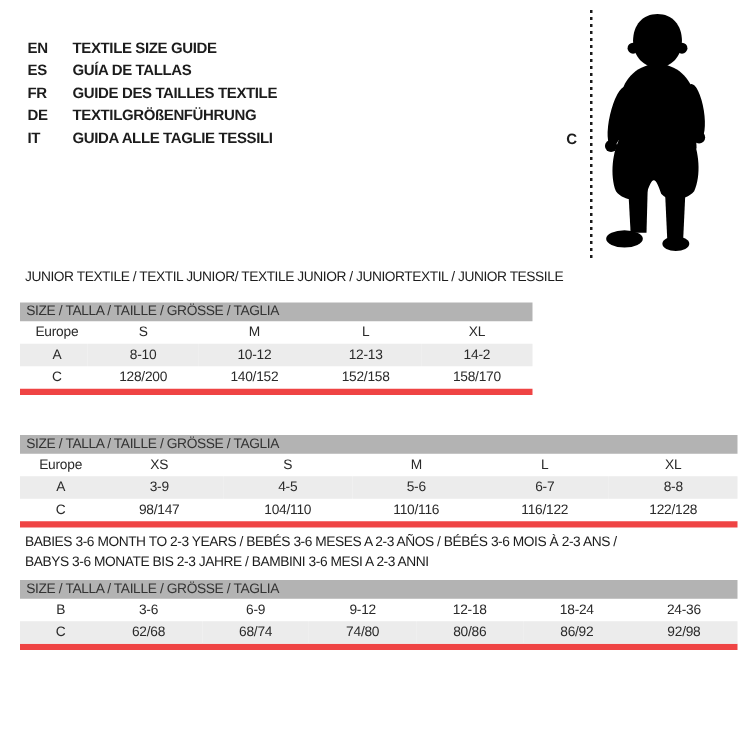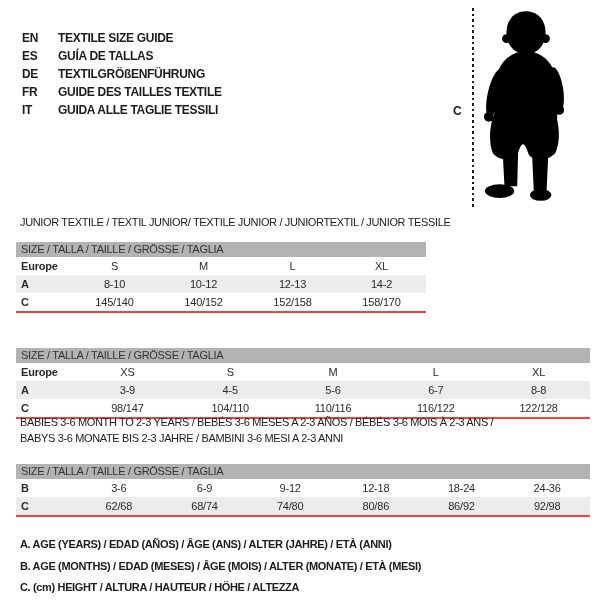--- a/index.html
+++ b/index.html
@@ -17,26 +17,26 @@
              background:repeating-linear-gradient(to bottom,#1c1c1c 0 2.6px,transparent 2.6px 5.6px);}
   .fig-c{position:absolute;left:453px;top:104px;font-weight:700;font-size:12px;}
   .baby-svg{position:absolute;left:482px;top:8px;}
 
   
   .sec-title{position:absolute;left:20px;font-weight:400;font-size:11px;letter-spacing:-0.35px;white-space:nowrap;}
   .sec-title .sub{font-size:8px;vertical-align:-3px;}
   .two-line{line-height:16px;}
 
   
-  .tbl{position:absolute;left:16px;border-bottom:2px solid #ef4444;}
+  .tbl{position:absolute;left:16px;border-bottom:5px solid #ef4444;}
   .band{background:#b3b3b3;height:15px;line-height:15px;padding-left:5px;font-size:11px;
         letter-spacing:-0.3px;color:#333;}
   .tbl table{width:100%;border-collapse:collapse;table-layout:fixed;}
   .tbl td{font-size:11px;letter-spacing:-0.2px;height:18px;padding:0;text-align:center;color:#2a2a2a;}
-  .tbl td.lbl{text-align:left;padding-left:5px;font-weight:bold;}
+  .tbl td.lbl{text-align:center;padding-left:5px;}
   .tbl tr:nth-child(even){background:#ececec;}
   .w410{width:410px;} .w574{width:574px;}
   .c0-54{width:54px;} .c0-60{width:60px;}
 
   
   .legend{position:absolute;left:20px;top:534px;}
   .legend-line{height:21.5px;line-height:21.5px;font-weight:700;font-size:11px;letter-spacing:-0.35px;white-space:nowrap;}
 </style>
 </head>
 <body>
@@ -46,26 +46,26 @@
   <div class="lang-block">
     <div class="lang-row">
       <span class="lang-code">EN</span>
       <span class="lang-label">TEXTILE SIZE GUIDE</span>
     </div>
     <div class="lang-row">
       <span class="lang-code">ES</span>
       <span class="lang-label">GUÍA DE TALLAS</span>
     </div>
     <div class="lang-row">
+      <span class="lang-code">FR</span>
+      <span class="lang-label">GUIDE DES TAILLES TEXTILE</span>
+    </div>
+    <div class="lang-row">
       <span class="lang-code">DE</span>
       <span class="lang-label">TEXTILGRÖßENFÜHRUNG</span>
-    </div>
-    <div class="lang-row">
-      <span class="lang-code">FR</span>
-      <span class="lang-label">GUIDE DES TAILLES TEXTILE</span>
     </div>
     <div class="lang-row">
       <span class="lang-code">IT</span>
       <span class="lang-label">GUIDA ALLE TAGLIE TESSILI</span>
     </div>
   </div>
 
   <div class="dash-line"></div>
   <div class="fig-c">C</div>
   <svg class="baby-svg" width="88" height="198" viewBox="0 0 90 200" xmlns="http://www.w3.org/2000/svg">
@@ -107,21 +107,21 @@
       </tr>
       <tr>
         <td class="lbl">A</td>
         <td>8-10</td>
         <td>10-12</td>
         <td>12-13</td>
         <td>14-2</td>
       </tr>
       <tr>
         <td class="lbl">C</td>
-        <td>145/140</td>
+        <td>128/200</td>
         <td>140/152</td>
         <td>152/158</td>
         <td>158/170</td>
       </tr>
     </tbody>
       </table>
   </div>
 
   <div class="tbl w574" style="top:348px;">
     <div class="band">SIZE / TALLA / TAILLE / GRÖSSE / TAGLIA</div>
@@ -156,21 +156,21 @@
         <td>98/147</td>
         <td>104/110</td>
         <td>110/116</td>
         <td>116/122</td>
         <td>122/128</td>
       </tr>
     </tbody>
       </table>
   </div>
 
-  <div class="sec-title two-line" style="top:414px;">
+  <div class="sec-title two-line" style="top:426px;">
     <div>BABIES 3-6 MONTH TO 2-3 YEARS / BEBÉS 3-6 MESES A 2-3 AÑOS / BÉBÉS 3-6 MOIS À 2-3 ANS /</div>
     <div>BABYS 3-6 MONATE BIS 2-3 JAHRE / BAMBINI 3-6 MESI A 2-3 ANNI</div>
   </div>
   <div class="tbl w574" style="top:464px;">
     <div class="band">SIZE / TALLA / TAILLE / GRÖSSE / TAGLIA</div>
     <table>
       <colgroup>
           <col class="c0-60">
           <col>
           <col>
@@ -195,19 +195,14 @@
         <td>68/74</td>
         <td>74/80</td>
         <td>80/86</td>
         <td>86/92</td>
         <td>92/98</td>
       </tr>
     </tbody>
       </table>
   </div>
 
-  <div class="legend">
-    <div class="legend-line">A. AGE (YEARS) / EDAD (AÑOS) / ÂGE (ANS) / ALTER (JAHRE) / ETÀ (ANNI)</div>
-    <div class="legend-line">B. AGE (MONTHS) / EDAD (MESES) / ÂGE (MOIS) / ALTER (MONATE) / ETÀ (MESI)</div>
-    <div class="legend-line">C. (cm) HEIGHT / ALTURA / HAUTEUR / HÖHE / ALTEZZA</div>
-  </div>
 
 </div>
 
 </body></html>

